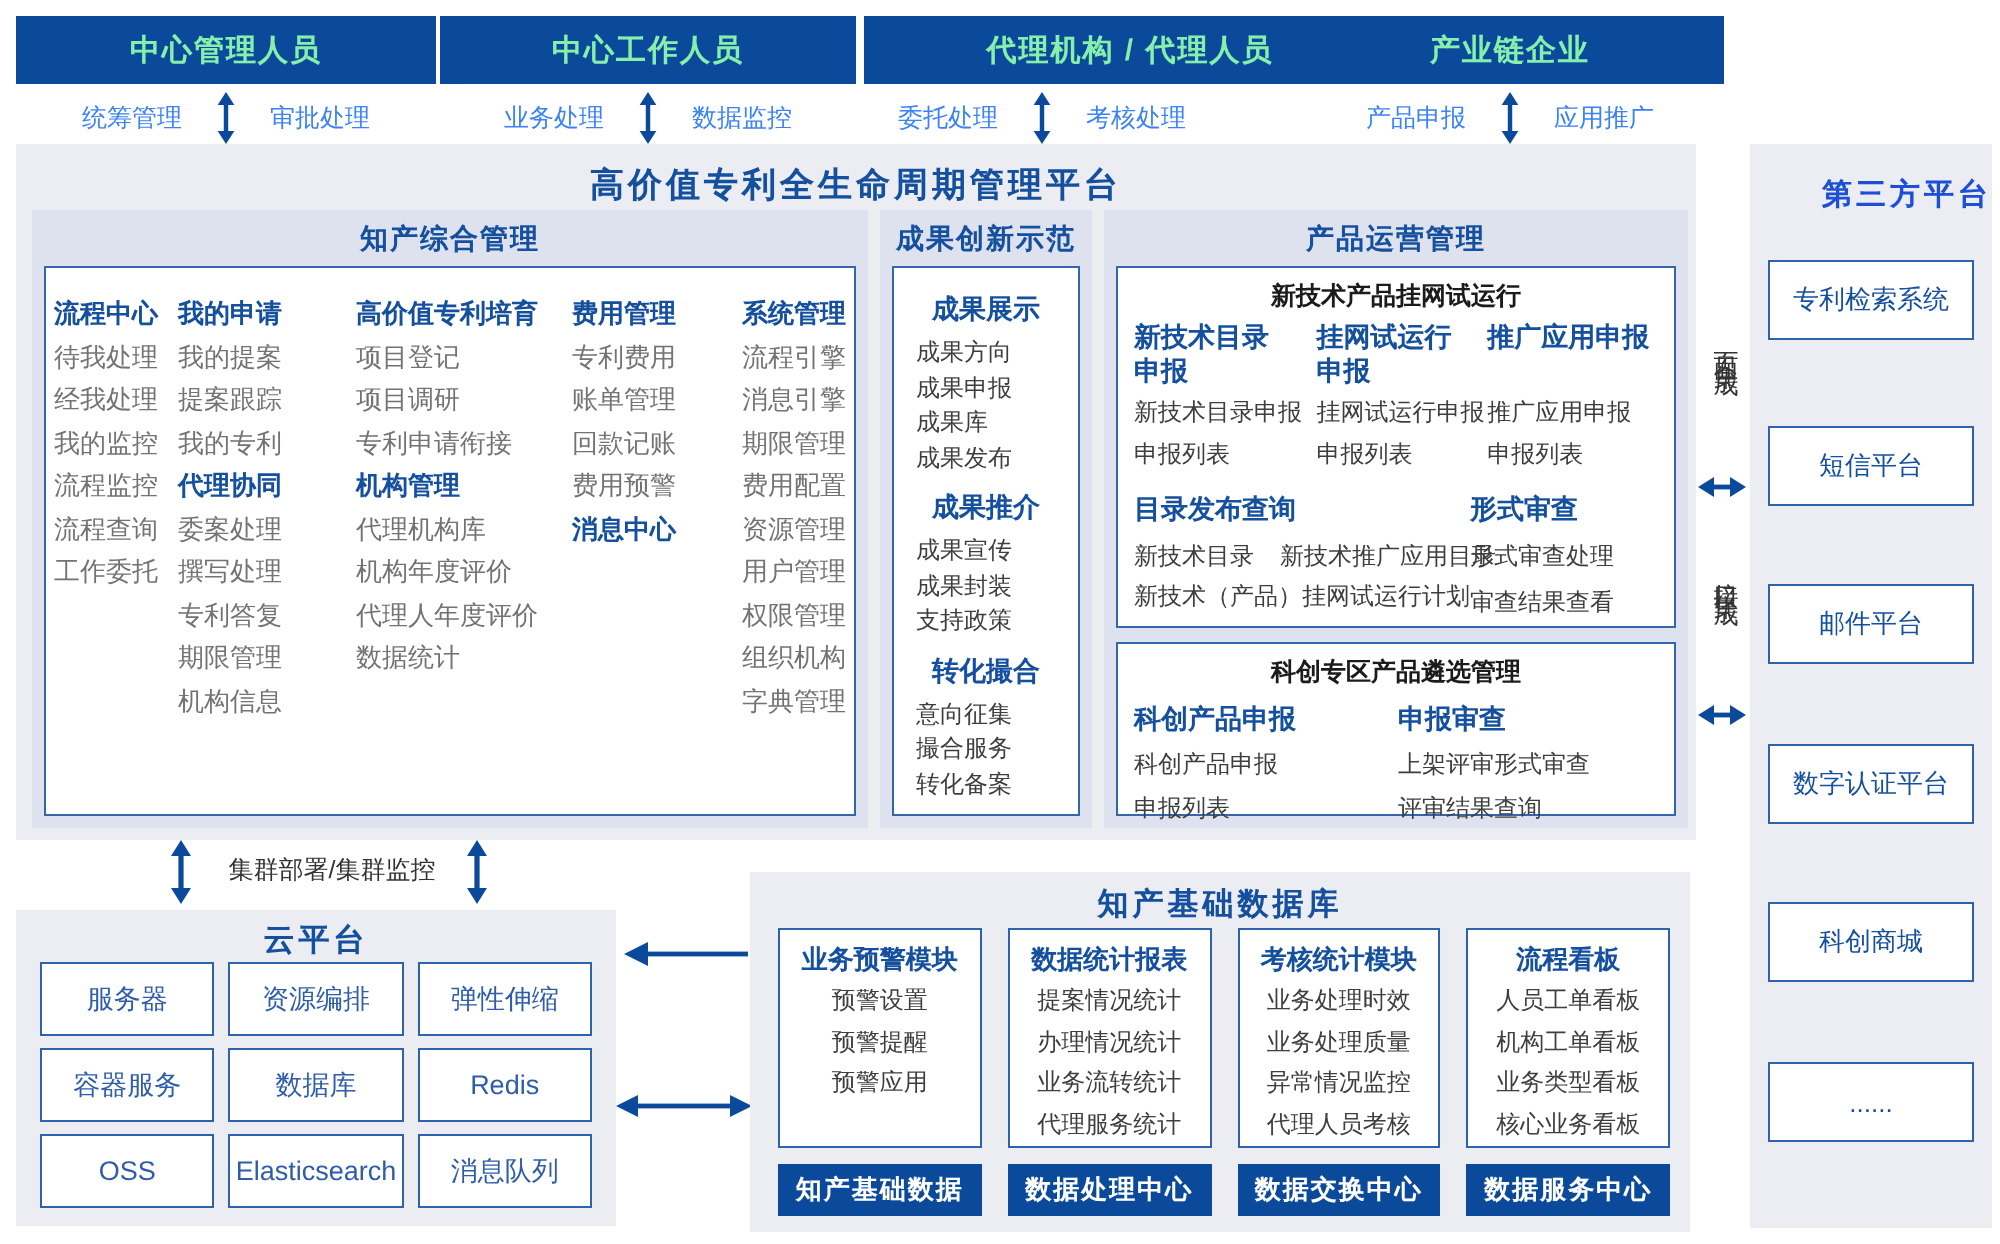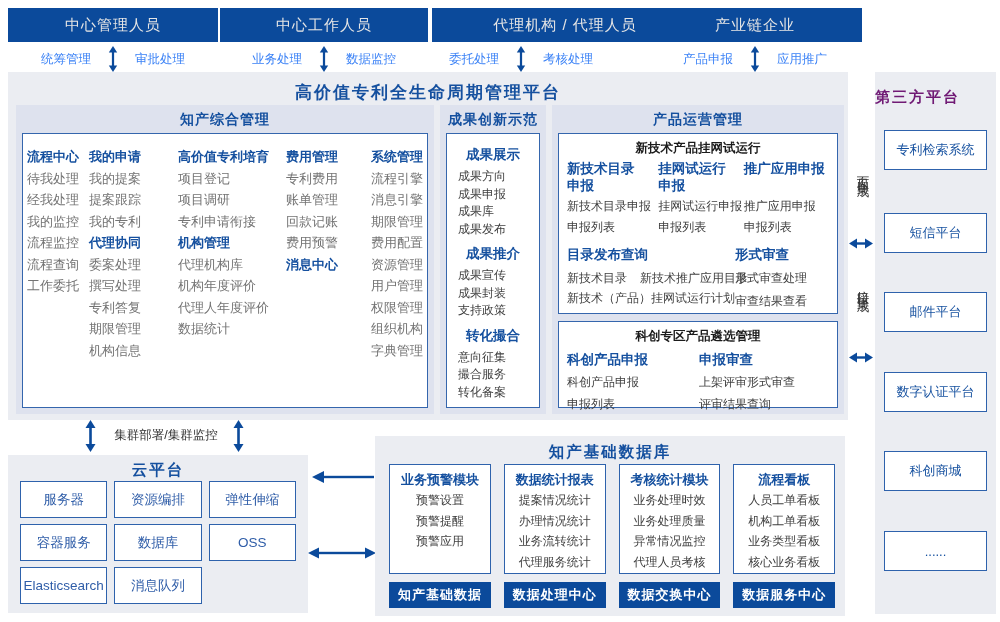--- a/index.html
+++ b/index.html
@@ -4,23 +4,23 @@
 <style>
   html,body{margin:0;padding:0;}
   body{
     width:1000px;height:622px;position:relative;background:#fff;
     font-family:"Liberation Sans","DejaVu Sans",sans-serif;
     -webkit-font-smoothing:antialiased;overflow:hidden;
   }
   .abs{position:absolute;}
   
   .actor-header{
-    position:absolute;top:8px;height:34px;background:#0b4a9b;color:#e5e5e5;
+    position:absolute;top:8px;height:34px;background:#0b4a9b;color:#86efac;
     display:flex;align-items:center;justify-content:center;
-    font-size:15px;font-weight:normal;letter-spacing:1px;
+    font-size:15px;font-weight:bold;letter-spacing:1px;
   }
   .actor-labels{
     position:absolute;top:44px;height:30px;display:flex;align-items:center;
     justify-content:center;gap:16px;font-size:12.5px;color:#3b82f6;
   }
   
   .platform{position:absolute;left:8px;top:72px;width:840px;height:348px;background:#ebedf2;}
   .platform-title{
     position:absolute;left:0;top:9px;width:100%;text-align:center;
     color:#15509f;font-size:17px;font-weight:bold;letter-spacing:2px;
@@ -49,21 +49,21 @@
   .trial-bottom{display:flex;margin-top:7px;}
   .tb-hd{font-size:13.5px;font-weight:bold;color:#15509f;line-height:20px;}
   .tb-row1{display:flex;gap:13px;font-size:12px;color:#3e3e3e;line-height:21px;margin-top:3px;}
   .tb-row2{font-size:12px;color:#3e3e3e;line-height:20px;white-space:nowrap;}
   .tb-item{font-size:12px;color:#3e3e3e;line-height:20px;margin-top:3px;}
   .sel-cols{display:flex;margin-top:4px;}
   .sel-col .hd{font-size:13.5px;font-weight:bold;color:#15509f;line-height:20px;}
   .sel-col .item{font-size:12px;color:#3e3e3e;line-height:20px;margin-top:2px;}
   
   .sidebar{position:absolute;left:875px;top:72px;width:121px;height:542px;background:#ebedf2;}
-  .sidebar-title{position:absolute;top:16px;width:100%;text-align:left;color:#701a75;font-size:15px;font-weight:bold;letter-spacing:2px;}
+  .sidebar-title{position:absolute;top:16px;width:100%;text-align:right;color:#1d4ed8;font-size:15px;font-weight:bold;letter-spacing:2px;}
   .side-box{
     position:absolute;left:9px;width:103px;height:40px;background:#fff;border:1.5px solid #2e62ac;
     display:flex;align-items:center;justify-content:center;font-size:13px;color:#15509f;box-sizing:border-box;
   }
   
   .vtext{position:absolute;writing-mode:vertical-rl;font-size:12.5px;color:#333;letter-spacing:3px;line-height:16px;}
   
   .cluster-label{position:absolute;left:104px;top:427px;width:124px;text-align:center;font-size:12.5px;color:#333;}
   
   .cloud{position:absolute;left:8px;top:455px;width:300px;height:158px;background:#ebedf2;}
@@ -357,20 +357,21 @@
   </svg>
 
 <div class="cloud">
   <div class="cloud-title">云平台</div>
   <div class="cloud-grid">
       <div class="cloud-box">服务器</div>
       <div class="cloud-box">资源编排</div>
       <div class="cloud-box">弹性伸缩</div>
       <div class="cloud-box">容器服务</div>
       <div class="cloud-box">数据库</div>
+      <div class="cloud-box">Redis</div>
       <div class="cloud-box">OSS</div>
       <div class="cloud-box">Elasticsearch</div>
       <div class="cloud-box">消息队列</div>
     </div>
 </div>
 
 <svg class="abs" style="left:312px;top:470px;" width="62" height="14" viewBox="0 0 62 14">
     <g fill="#0b4a9b">
       <path d="M0 7 L12 1 V13 Z"></path>
       <rect x="10" y="5.8" width="52" height="2.4"></rect>

